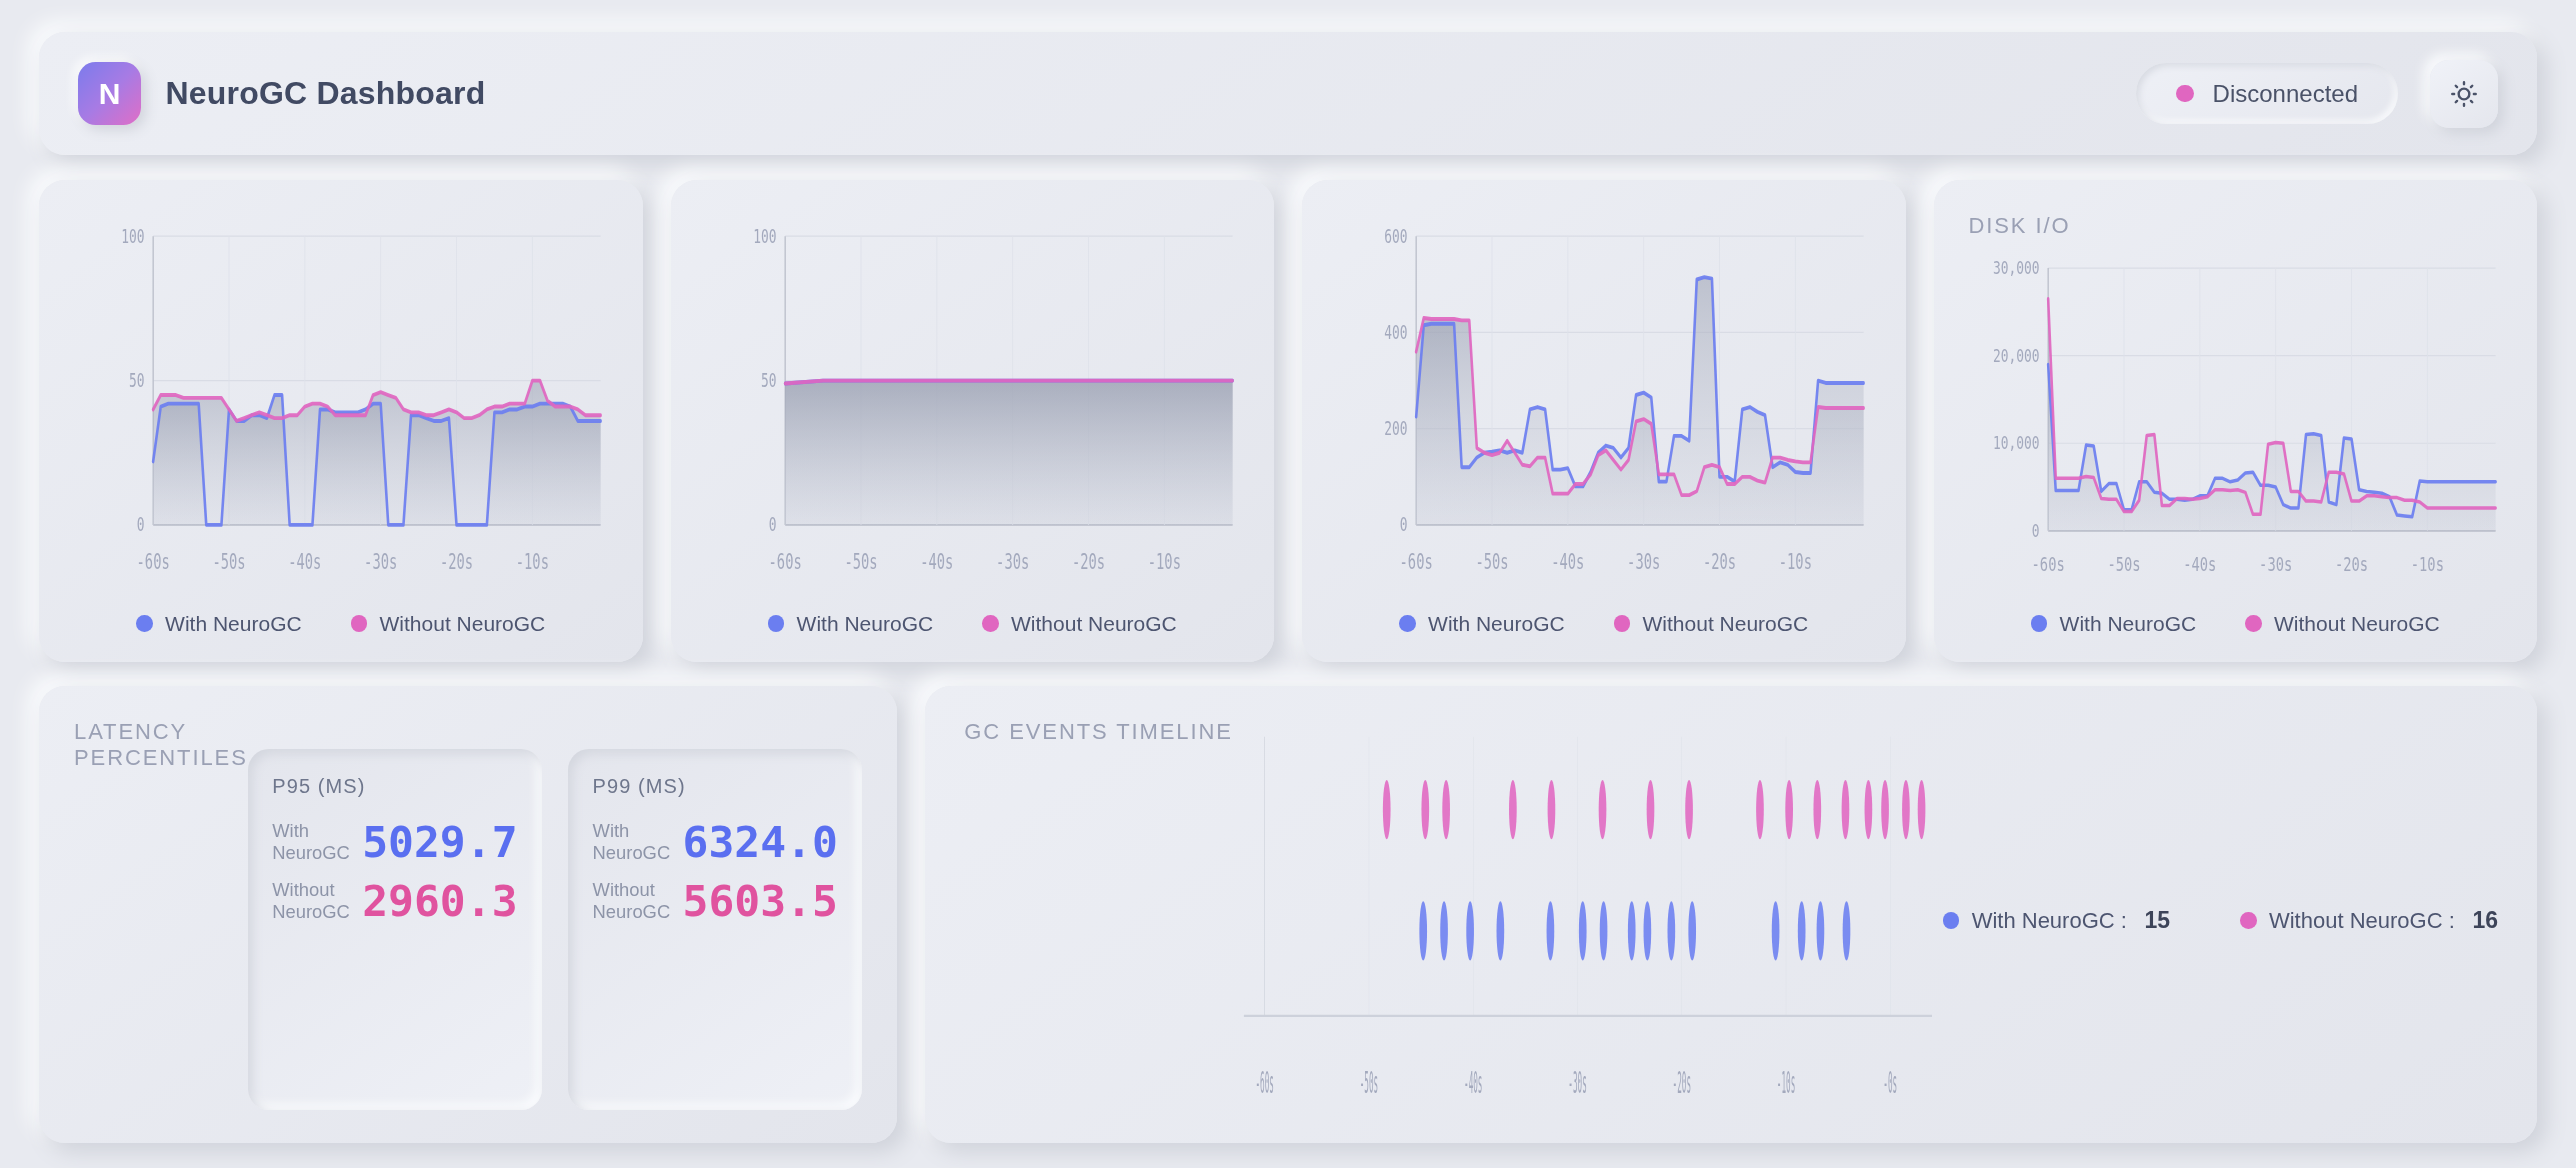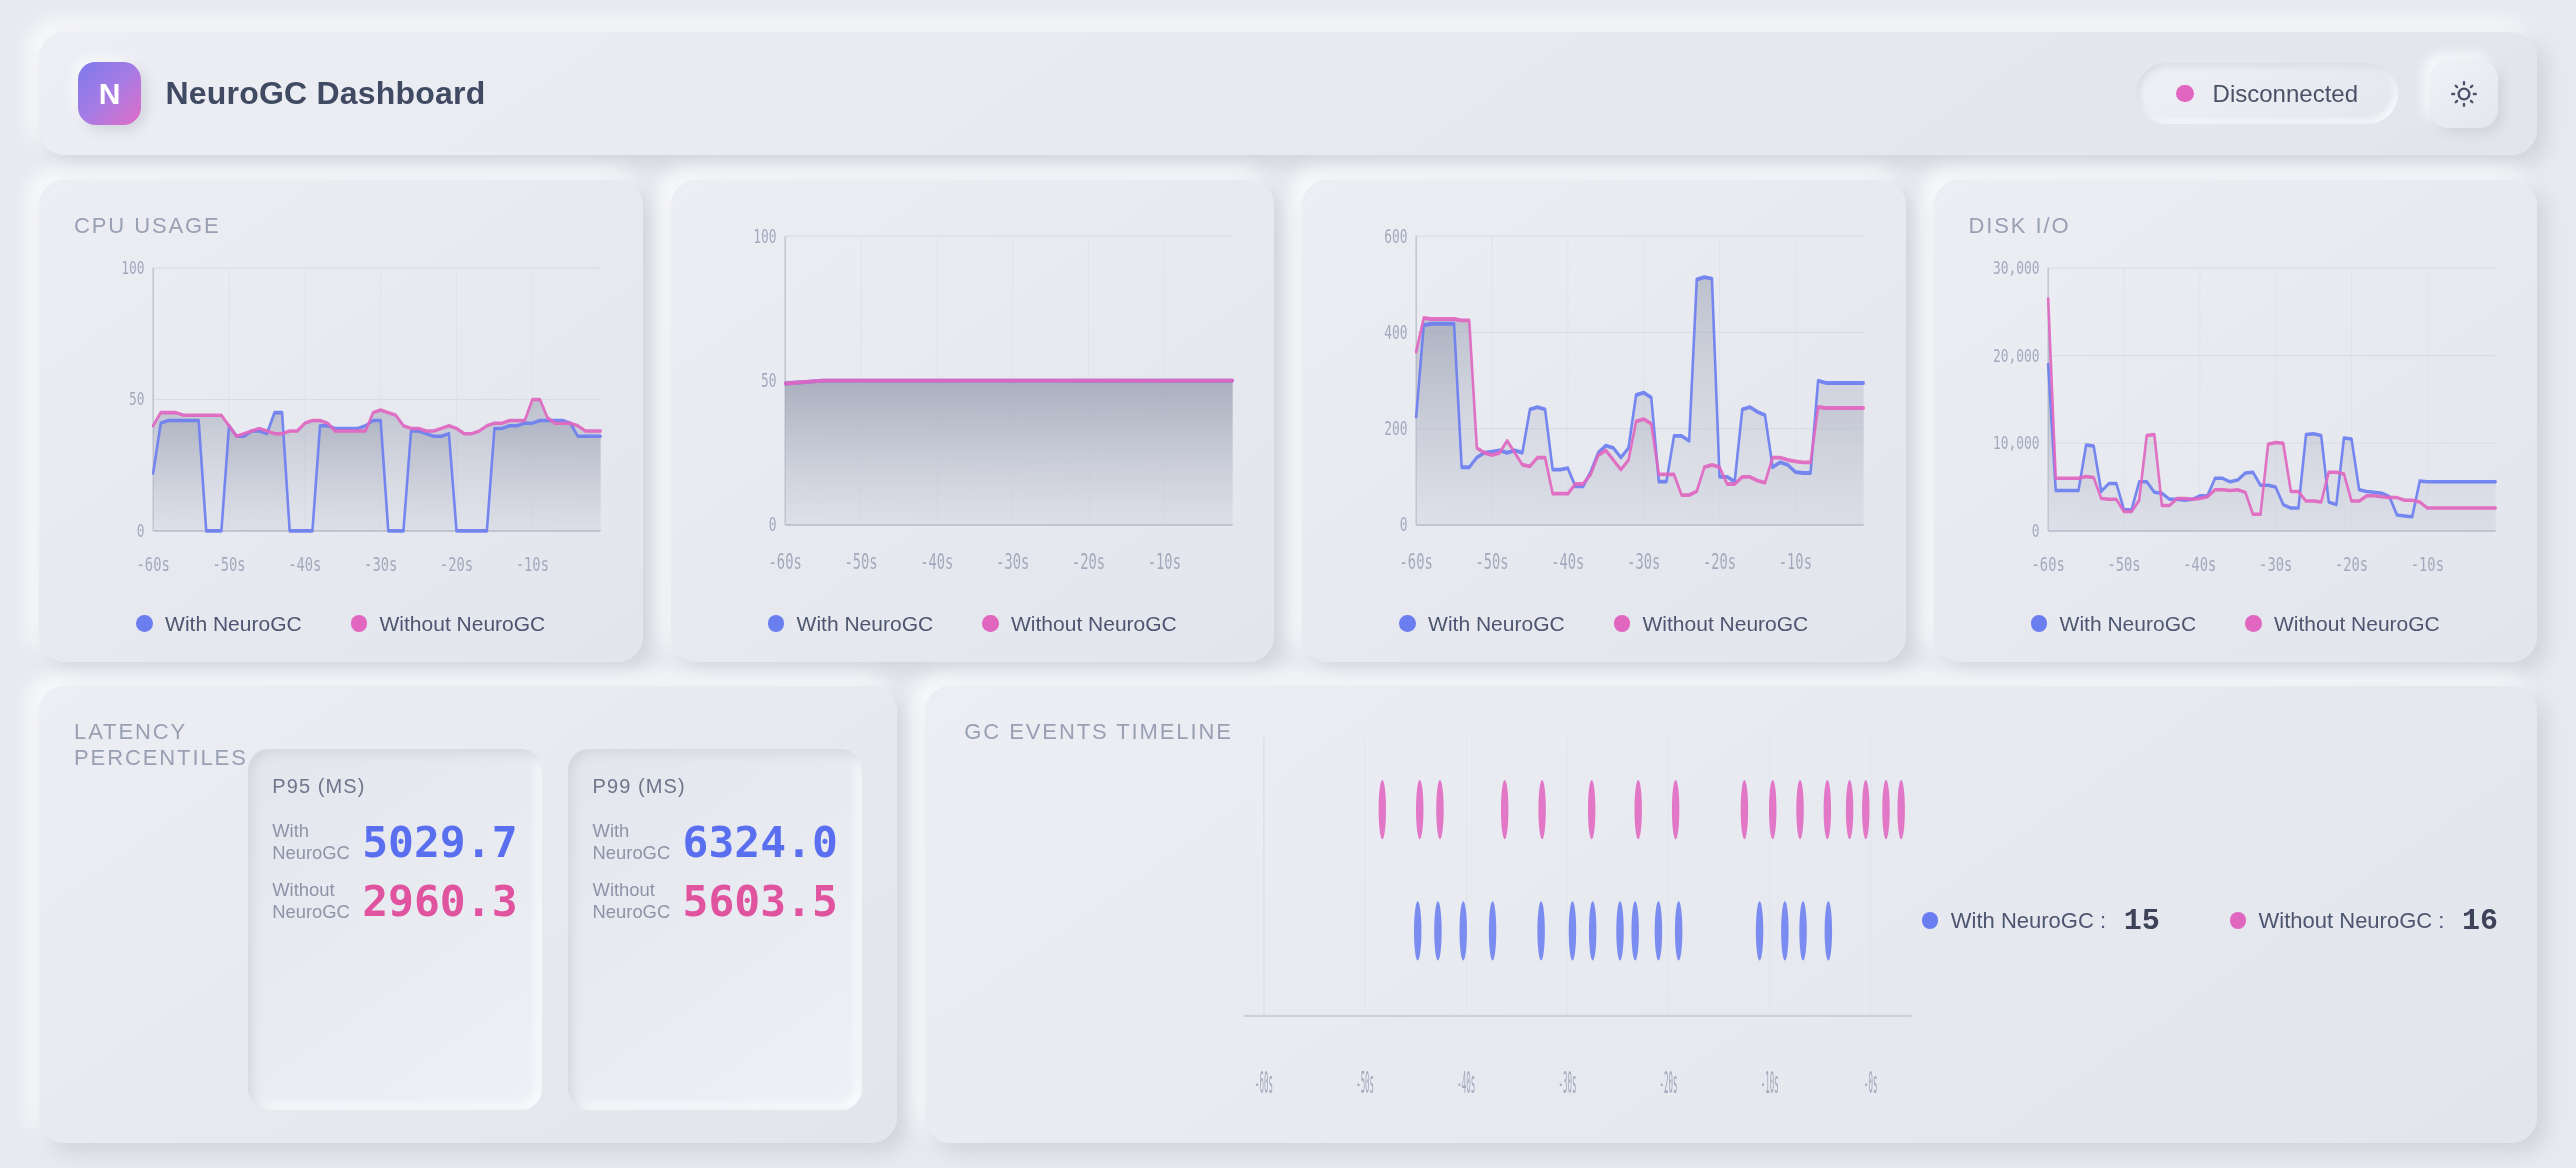--- a/index.html
+++ b/index.html
@@ -92,21 +92,21 @@
   .lat-val.pink { color: #e0539f; }
 
   .gc-card { flex: 1; padding: 33px 39px 26px 39px; display: flex; flex-direction: row; gap: 6px; }
   .gc-plot { flex: 1; position: relative; min-height: 0; margin-top: 7px; }
   .gc-plot svg { width: 100%; height: 100%; display: block; }
   .gc-legend {
     display: flex; align-items: center; justify-content: center; gap: 70px; margin-top: 5.3px;
   }
   .gc-legend-item { display: flex; align-items: center; gap: 12.3px; }
   .gc-legend-label { font-size: 22px; color: #4d5570; }
-  .gc-legend-count { font-size: 30px; font-weight: 700; color: #3d4459; margin-left: 5.3px; font-family: Liberation Mono, monospace; }
+  .gc-legend-count { font-size: 23px; font-weight: 700; color: #3d4459; margin-left: 5.3px; }
   .tick-text { font-family: "DejaVu Sans Mono", monospace; fill: #a3a9bd; }
 </style>
 </head>
 <body>
 
 <div class="app">
 
   <div class="header neu">
     <div class="brand">
       <div class="logo">N</div>
@@ -122,21 +122,20 @@
           <circle cx="12" cy="12" r="4"></circle>
           <path d="M12 3.2v1.4M12 19.4v1.4M3.2 12h1.4M19.4 12h1.4M5.8 5.8l1 1M17.2 17.2l1 1M18.2 5.8l-1 1M6.8 17.2l-1 1"></path>
         </svg>
       </button>
     </div>
   </div>
 
   <div class="metrics-row">
 
     <div class="card neu">
-      <div class="card-title">CPU USAGE</div>
       <div class="plot-wrap">
         <svg id="chart0" viewBox="0 0 620 300" preserveAspectRatio="none">
             <defs>
               <linearGradient id="ag0" x1="0" y1="0" x2="0" y2="1">
                 <stop offset="0%" stop-color="#9aa0b2" stop-opacity="0.55"></stop>
                 <stop offset="100%" stop-color="#c8ccd8" stop-opacity="0.18"></stop>
               </linearGradient>
             </defs>
             <line x1="92" y1="242" x2="612" y2="242" stroke="#b9bdc9" stroke-width="1.4"></line>
             <text x="82" y="247" text-anchor="end" font-size="15" class="tick-text">0</text>

